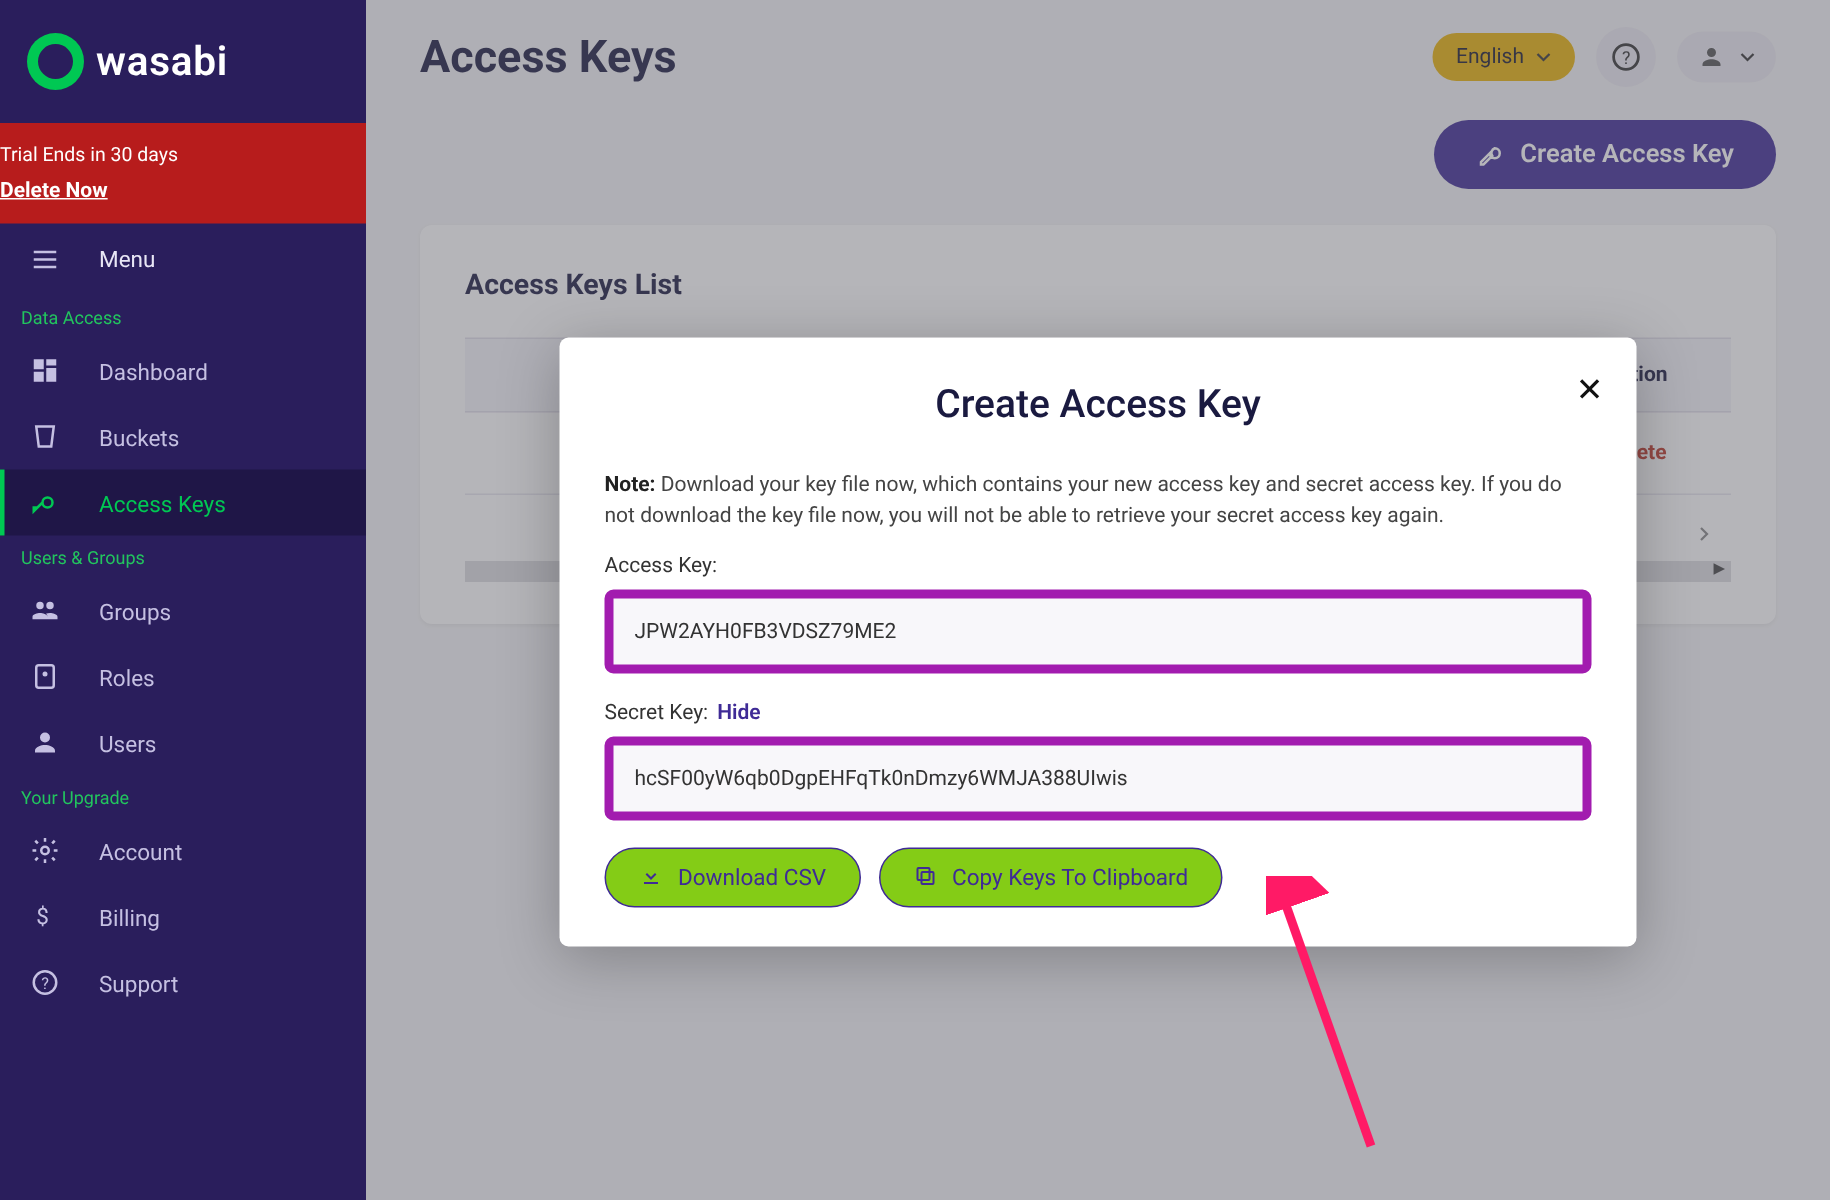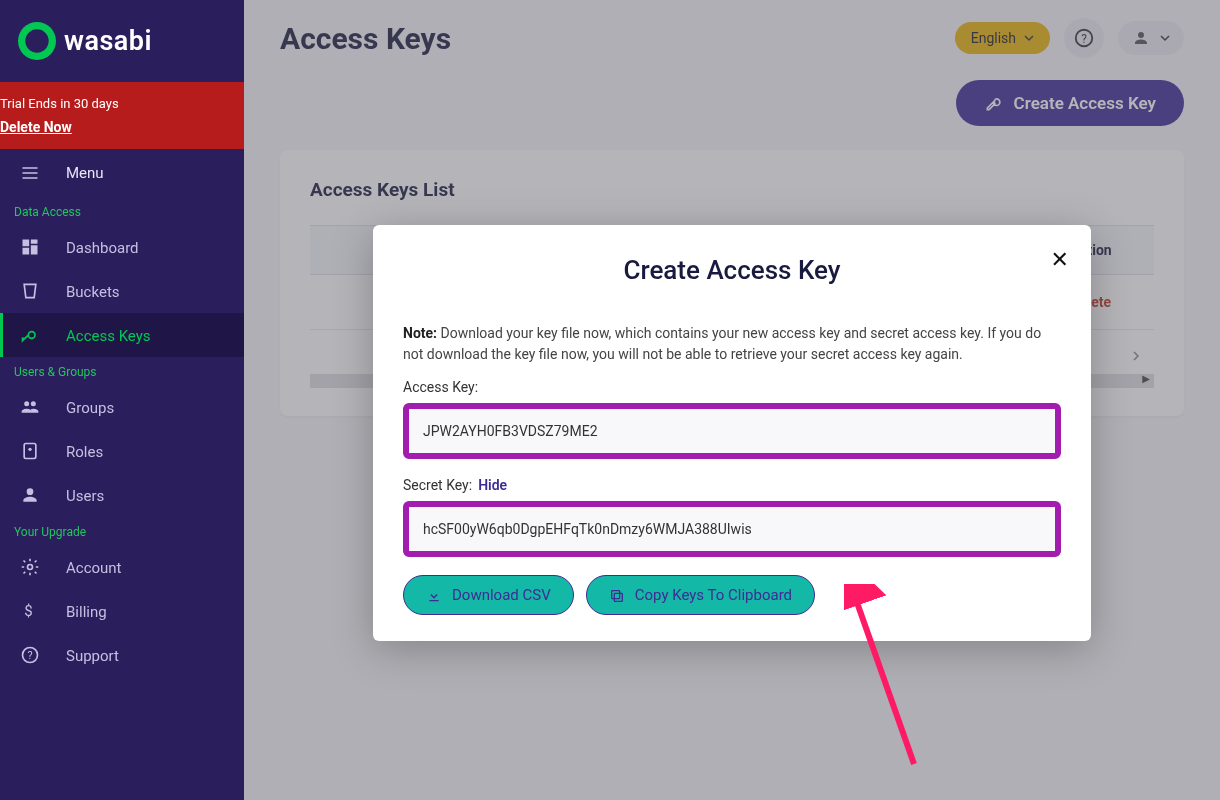--- a/index.html
+++ b/index.html
@@ -44,27 +44,27 @@
 .pager { display: flex; justify-content: flex-end; align-items: center; gap: 24px; padding: 14px 6px 4px; font-size: 14px; color: #555; }
 .pager-arrow { width: 24px; height: 24px; display: flex; align-items: center; justify-content: center; color: #888; cursor: pointer; }
 .scroll-hint { height: 14px; background: #dcdce0; position: relative; margin-top: 2px; }
 .scroll-hint::after { content: '▶'; position: absolute; right: 4px; top: -1px; font-size: 10px; color: #444; }
 
 
 .overlay { position: absolute; inset: 0; background: rgba(90,90,100,0.45); }
 .modal { position: absolute; left: 50%; top: 225px; transform: translateX(-50%); width: 718px; background: #fff; border-radius: 6px; box-shadow: 0 8px 40px rgba(0,0,0,0.25); padding: 30px 30px 26px; }
 .modal-title { text-align: center; font-size: 26px; color: #1a1a40; font-weight: 500; }
 .modal-close { position: absolute; right: 22px; top: 22px; font-size: 22px; cursor: pointer; color: #111; background: none; border: none; }
-.modal-note { font-size: 14px; color: #444; margin: 38px 0 14px; line-height: 1.5; }
+.modal-note { font-size: 14px; color: #444; margin: 28px 0 14px; line-height: 1.5; }
 .modal-note b { color: #222; }
 .field-label { font-size: 14px; color: #333; margin-bottom: 8px; display: flex; gap: 6px; }
 .field-label .hide { color: #3f2b96; font-weight: 600; cursor: pointer; }
 .field-box { width: 100%; background: #f8f7fa; border: 6px solid #a21caf; border-radius: 6px; padding: 14px 14px; font-size: 14px; color: #333; margin-bottom: 18px; }
 .modal-actions { display: flex; gap: 12px; margin-top: 6px; }
-.outline-btn { background: #14b8a6; border: 1px solid #3f2b96; color: #3f2b96; border-radius: 22px; padding: 10px 22px; font-size: 15px; display: flex; align-items: flex-end; gap: 10px; cursor: pointer; }
+.outline-btn { background: #84cc16; border: 1px solid #3f2b96; color: #3f2b96; border-radius: 22px; padding: 10px 22px; font-size: 15px; display: flex; align-items: flex-start; gap: 10px; cursor: pointer; }
 
 
 .annot-arrow { position: absolute; left: 600px; top: 584px; pointer-events: none; }
 
 svg { display: block; }
 </style>
 </head>
 <body>
 
 <aside class="sidebar">

